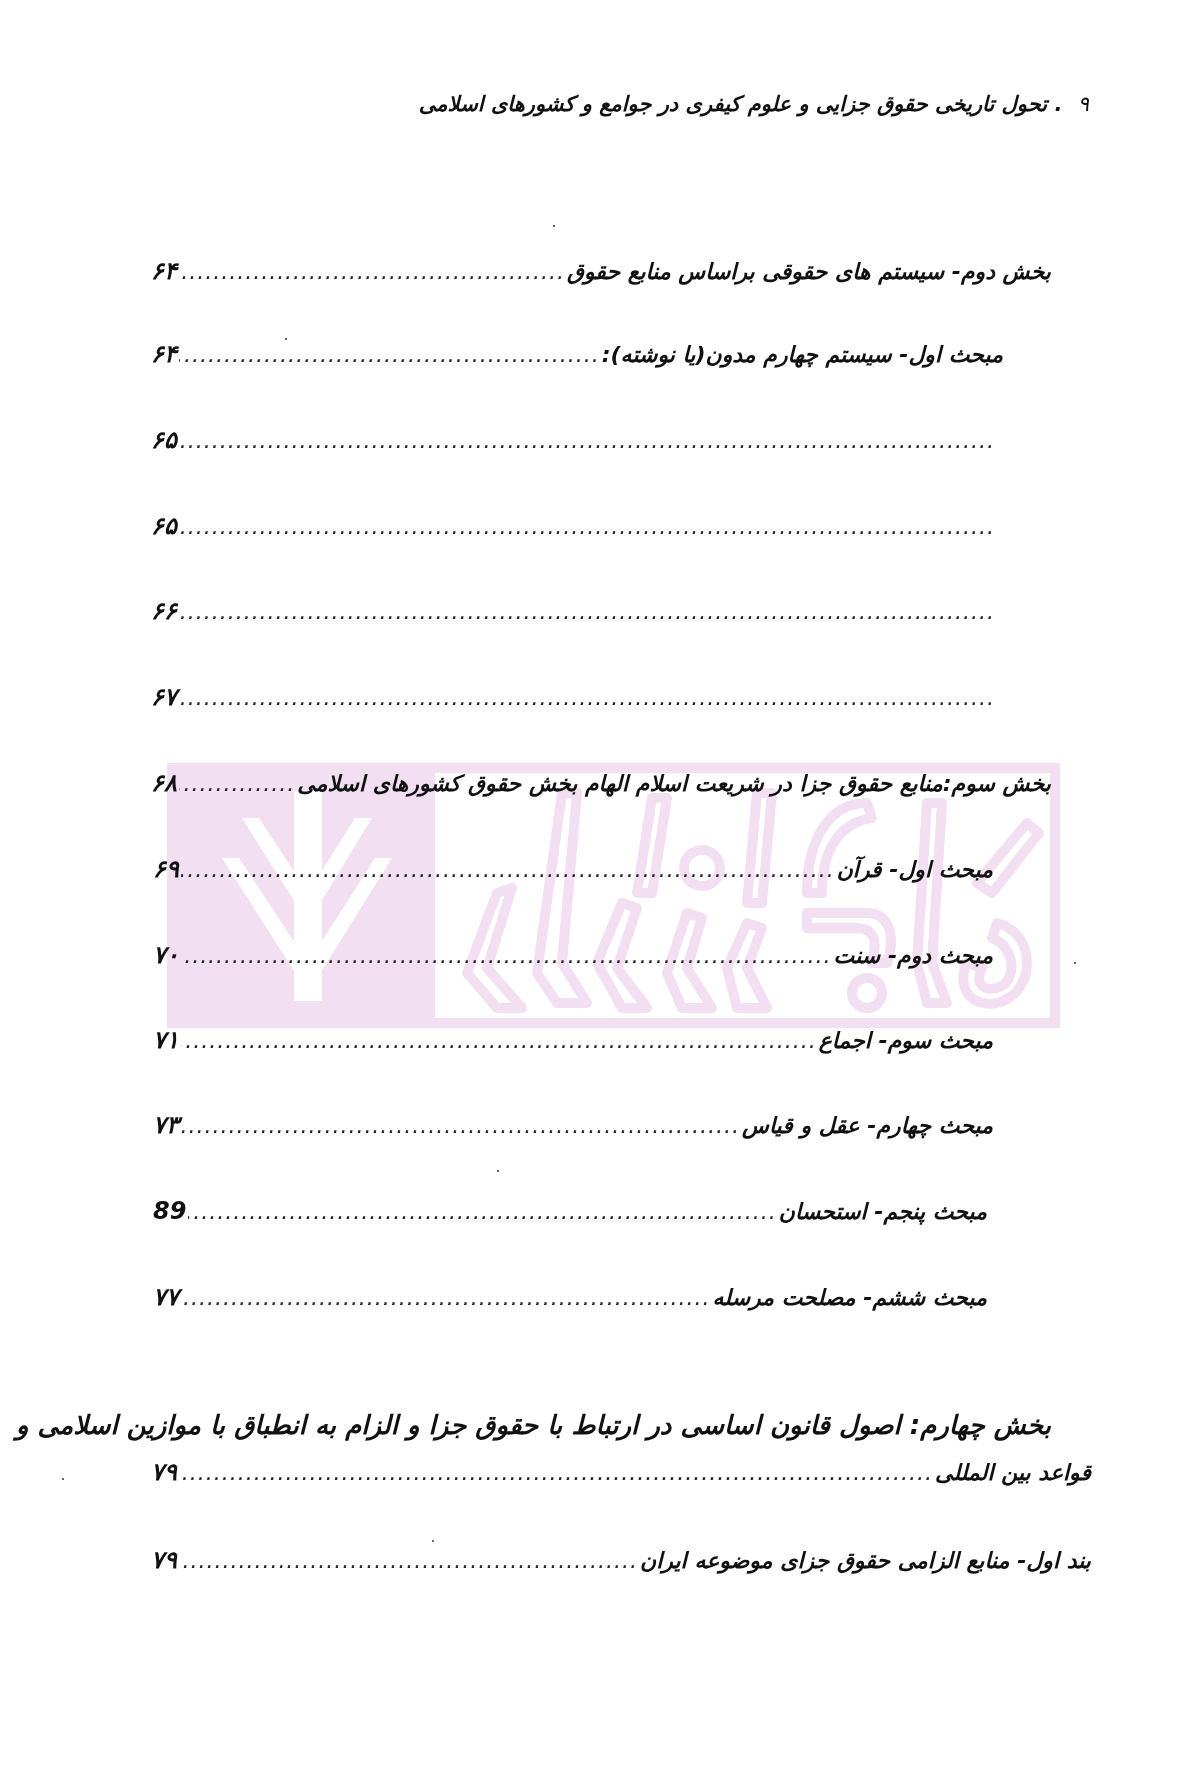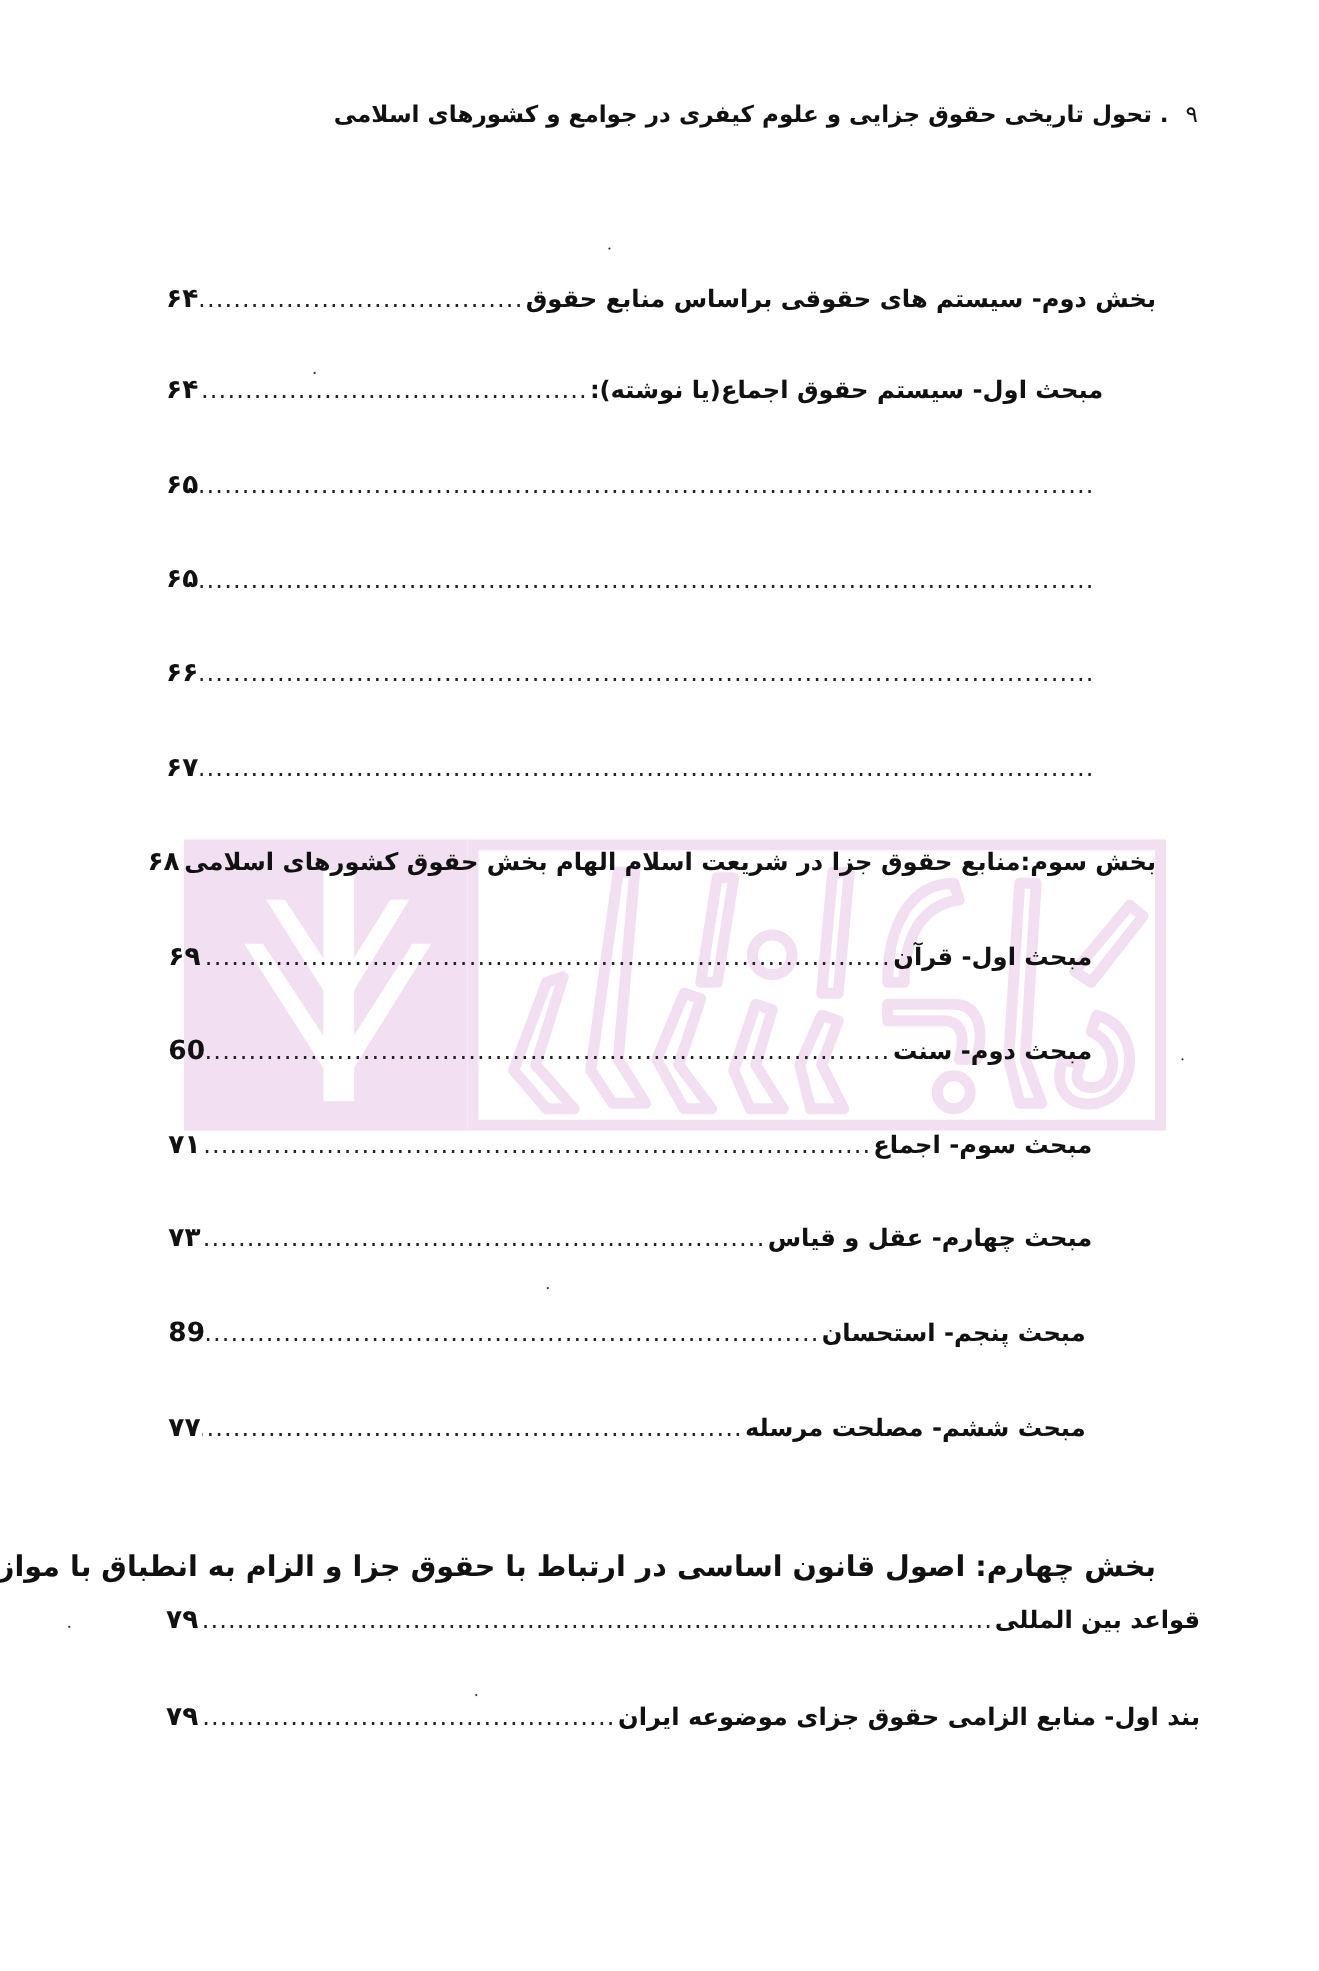--- a/index.html
+++ b/index.html
@@ -13,20 +13,21 @@
       position: relative;
       overflow: hidden;
       font-family: "DejaVu Sans", "Liberation Sans", sans-serif;
       color: #111111;
     }
     .page {
       position: absolute;
       left: 0; top: 0;
       width: 1199px; height: 1792px;
       background: #ffffff;
+      font-style: italic;
     }
 
     
     .running-header {
       position: absolute;
       top: 92px;
       right: 110px;
       direction: rtl;
       font-size: 21px;
       font-weight: bold;
@@ -139,21 +140,21 @@
     </g>
   </svg>
 
   <div class="toc-line" style="top:257px; right:148px; width:900px;">
     <span class="title">بخش دوم- سیستم های حقوقی براساس منابع حقوق</span>
     <span class="leader"></span>
     <span class="pg">۶۴</span>
   </div>
 
   <div class="toc-line" style="top:340px; right:196px; width:852px;">
-    <span class="title">مبحث اول- سیستم حقوق اجماع(یا نوشته):</span>
+    <span class="title">مبحث اول- سیستم چهارم مدون(یا نوشته):</span>
     <span class="leader"></span>
     <span class="pg">۶۴</span>
   </div>
 
   <div class="toc-line" style="top:426px; right:202px; width:846px;">
     <span class="leader"></span>
     <span class="pg">۶۵</span>
   </div>
 
   <div class="toc-line" style="top:512px; right:202px; width:846px;">
@@ -179,21 +180,21 @@
 
   <div class="toc-line" style="top:855px; right:206px; width:840px;">
     <span class="title">مبحث اول- قرآن</span>
     <span class="leader"></span>
     <span class="pg">۶۹</span>
   </div>
 
   <div class="toc-line" style="top:941px; right:206px; width:840px;">
     <span class="title">مبحث دوم- سنت</span>
     <span class="leader"></span>
-    <span class="pg">60</span>
+    <span class="pg">۷۰</span>
   </div>
 
   <div class="toc-line" style="top:1026px; right:206px; width:840px;">
     <span class="title">مبحث سوم- اجماع</span>
     <span class="leader"></span>
     <span class="pg">۷۱</span>
   </div>
 
   <div class="toc-line" style="top:1111px; right:206px; width:840px;">
     <span class="title">مبحث چهارم- عقل و قیاس</span>

